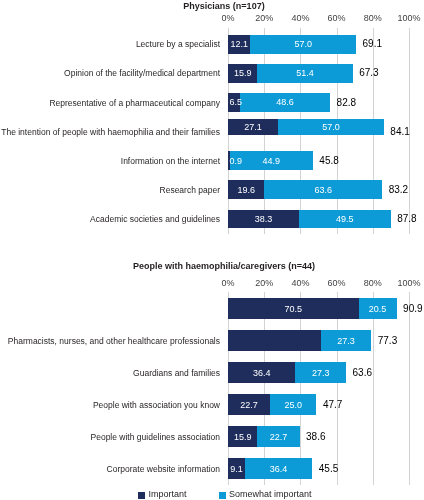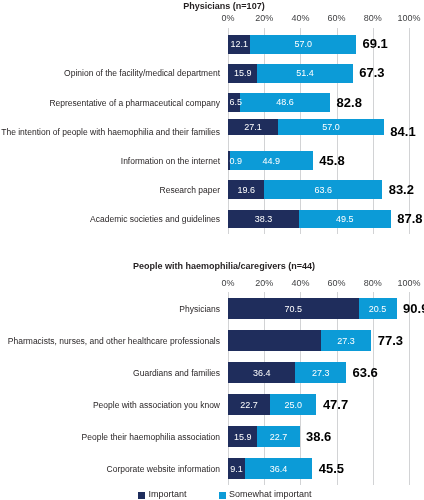--- a/index.html
+++ b/index.html
@@ -26,21 +26,21 @@
   }
   .seg { position:absolute; top:0; height:100%; }
   .seg-important { background:#1f2d5c; }
   .seg-somewhat { background:#0c9bd7; }
   .seg-val {
     position:absolute; top:50%; transform:translateY(-50%);
     text-align:center; font-size:9px; color:#ffffff; white-space:nowrap;
   }
   .seg-val.narrow { text-align:left; }
   .total {
-    position:absolute; font-size:13px; font-weight:bold; color:#000;
+    position:absolute; font-size:10px; font-weight:normal; color:#000;
     white-space:nowrap;
   }
   .bar-row { position:absolute; }
   .legend { position:absolute; left:0; width:424px; }
   .legend-item { position:absolute; display:flex; align-items:center; }
   .legend-swatch { width:7px; height:7px; display:inline-block; position:relative; top:1.5px; }
   .legend-text { font-size:9px; color:#231f20; margin-left:3.5px; white-space:nowrap; }
 </style>
 </head>
 <body>
@@ -53,20 +53,21 @@
       <div class="axis-tick-label" style="left:300.4px;top:13px">40%</div>
       <div class="axis-tick-label" style="left:336.6px;top:13px">60%</div>
       <div class="axis-tick-label" style="left:372.8px;top:13px">80%</div>
       <div class="axis-tick-label" style="left:409px;top:13px">100%</div>
       <div class="gridline" style="left:228px;top:28px;height:205.60000000000005px"></div>
       <div class="gridline" style="left:264.2px;top:28px;height:205.60000000000005px"></div>
       <div class="gridline" style="left:300.4px;top:28px;height:205.60000000000005px"></div>
       <div class="gridline" style="left:336.6px;top:28px;height:205.60000000000005px"></div>
       <div class="gridline" style="left:372.8px;top:28px;height:205.60000000000005px"></div>
       <div class="gridline" style="left:409px;top:28px;height:205.60000000000005px"></div>
+      <div class="cat-label" style="left:0;width:220px;top:38.3px;line-height:12px">Lecture by a specialist</div>
       <div class="bar-row" style="left:228px;top:34.9px;height:18.8px;width:181px">
         <div class="seg seg-important" style="left:0;width:22.4213px"></div>
         <div class="seg seg-somewhat" style="left:22.4213px;width:105.621px"></div>
         <span class="seg-val" style="left:0;width:22.4213px">12.1</span>
         <span class="seg-val" style="left:22.4213px;width:105.621px">57.0</span>
       </div>
       <div class="total" style="left:362.54229999999995px;top:38.3px;line-height:12px">69.1</div>
       <div class="cat-label" style="left:0;width:220px;top:67.4px;line-height:12px">Opinion of the facility/medical department</div>
       <div class="bar-row" style="left:228px;top:64px;height:18.8px;width:181px">
         <div class="seg seg-important" style="left:0;width:29.4627px"></div>
@@ -123,21 +124,20 @@
       <div class="axis-tick-label" style="left:300.4px;top:269.5px">40%</div>
       <div class="axis-tick-label" style="left:336.6px;top:269.5px">60%</div>
       <div class="axis-tick-label" style="left:372.8px;top:269.5px">80%</div>
       <div class="axis-tick-label" style="left:409px;top:269.5px">100%</div>
       <div class="gridline" style="left:228px;top:284px;height:193.3px"></div>
       <div class="gridline" style="left:264.2px;top:284px;height:193.3px"></div>
       <div class="gridline" style="left:300.4px;top:284px;height:193.3px"></div>
       <div class="gridline" style="left:336.6px;top:284px;height:193.3px"></div>
       <div class="gridline" style="left:372.8px;top:284px;height:193.3px"></div>
       <div class="gridline" style="left:409px;top:284px;height:193.3px"></div>
-      <div class="cat-label" style="left:0;width:220px;top:294.6px;line-height:12px">Physicians</div>
       <div class="bar-row" style="left:228px;top:290.1px;height:21px;width:181px">
         <div class="seg seg-important" style="left:0;width:130.6365px"></div>
         <div class="seg seg-somewhat" style="left:130.6365px;width:37.9865px"></div>
         <span class="seg-val" style="left:0;width:130.6365px">70.5</span>
         <span class="seg-val" style="left:130.6365px;width:37.9865px">20.5</span>
       </div>
       <div class="total" style="left:403.123px;top:294.6px;line-height:12px">90.9</div>
       <div class="cat-label" style="left:0;width:220px;top:326.6px;line-height:12px">Pharmacists, nurses, and other healthcare professionals</div>
       <div class="bar-row" style="left:228px;top:322.1px;height:21px;width:181px">
         <div class="seg seg-important" style="left:0;width:92.65px"></div>
@@ -154,21 +154,21 @@
       </div>
       <div class="total" style="left:352.53610000000003px;top:358.6px;line-height:12px">63.6</div>
       <div class="cat-label" style="left:0;width:220px;top:390.6px;line-height:12px">People with association you know</div>
       <div class="bar-row" style="left:228px;top:386.1px;height:21px;width:181px">
         <div class="seg seg-important" style="left:0;width:42.0631px"></div>
         <div class="seg seg-somewhat" style="left:42.0631px;width:46.325px"></div>
         <span class="seg-val" style="left:0;width:42.0631px">22.7</span>
         <span class="seg-val" style="left:42.0631px;width:46.325px">25.0</span>
       </div>
       <div class="total" style="left:322.8881px;top:390.6px;line-height:12px">47.7</div>
-      <div class="cat-label" style="left:0;width:220px;top:422.6px;line-height:12px">People their haemophilia association</div>
+      <div class="cat-label" style="left:0;width:220px;top:422.6px;line-height:12px">People with guidelines association</div>
       <div class="bar-row" style="left:228px;top:418.1px;height:21px;width:181px">
         <div class="seg seg-important" style="left:0;width:29.4627px"></div>
         <div class="seg seg-somewhat" style="left:29.4627px;width:42.0631px"></div>
         <span class="seg-val" style="left:0;width:29.4627px">15.9</span>
         <span class="seg-val" style="left:29.4627px;width:42.0631px">22.7</span>
       </div>
       <div class="total" style="left:306.0258px;top:422.6px;line-height:12px">38.6</div>
       <div class="cat-label" style="left:0;width:220px;top:454.6px;line-height:12px">Corporate website information</div>
       <div class="bar-row" style="left:228px;top:450.1px;height:21px;width:181px">
         <div class="seg seg-important" style="left:0;width:16.862299999999998px"></div>

